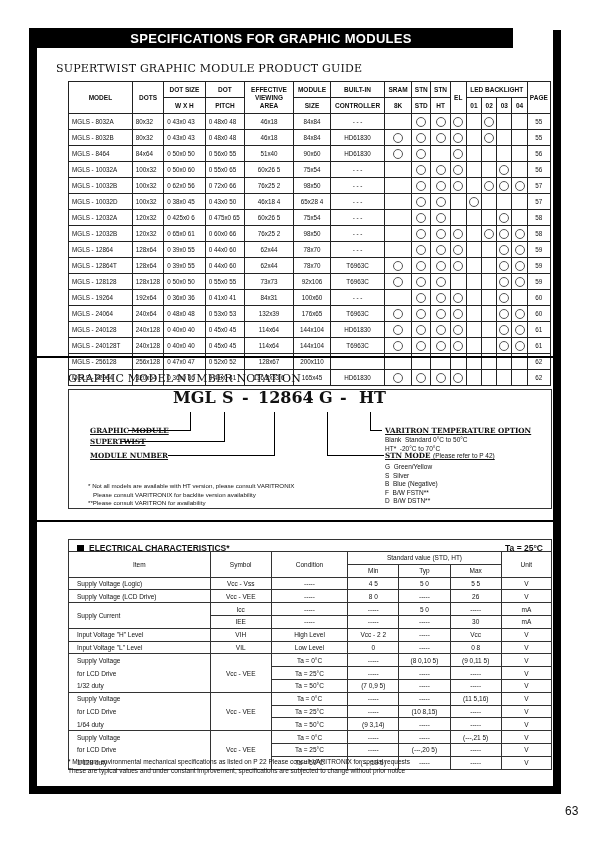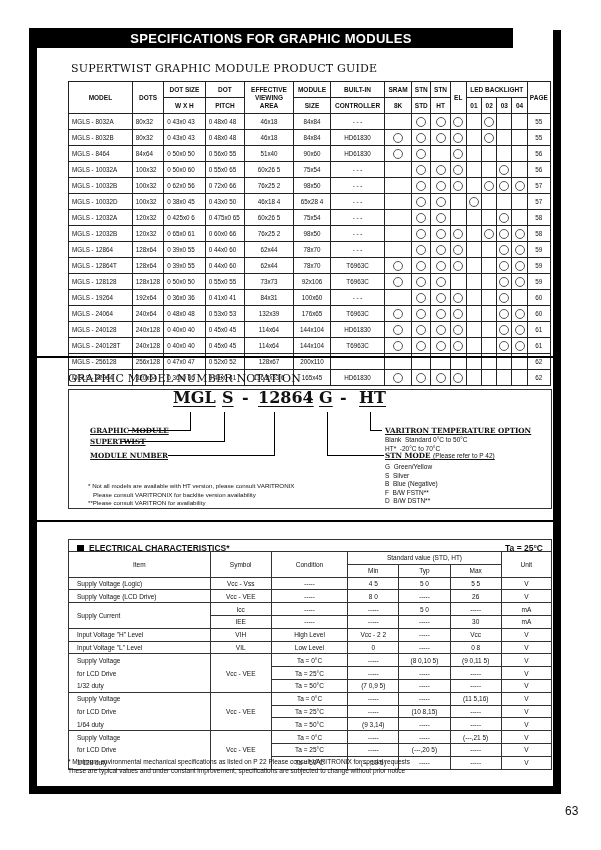--- a/index.html
+++ b/index.html
@@ -8,40 +8,40 @@
   .banner{position:absolute;left:29px;top:28px;width:484px;height:20px;background:#000;color:#fff;font-weight:bold;font-size:13px;text-align:center;line-height:21px;letter-spacing:0.3px;}
   .sec-title{position:absolute;font-family:"DejaVu Serif","Liberation Serif",serif;font-size:11px;font-weight:normal;letter-spacing:0.2px;}
   table{border-collapse:collapse;}
   .guide{position:absolute;left:68px;top:81px;width:483px;font-size:6.3px;}
   .guide th,.guide td{border:1px solid #222;text-align:center;padding:0;height:15px;}
   .guide th{font-weight:bold;font-size:6.5px;line-height:8px;}
   .guide td.left{text-align:left;padding-left:3px;}
   .circ{display:inline-block;width:8px;height:8px;border:1px solid #555;border-radius:50%;vertical-align:middle;}
   .divider{position:absolute;left:37px;width:524px;height:2px;background:#000;}
   .notation{position:absolute;left:68px;top:389px;width:482px;height:118px;border:1px solid #333;}
-  .code{position:absolute;top:388px;font-family:"DejaVu Serif","Liberation Serif",serif;font-weight:bold;font-size:16px;text-decoration:underline;text-underline-offset:3px;text-align:right;}
+  .code{position:absolute;top:388px;font-family:"DejaVu Serif","Liberation Serif",serif;font-weight:bold;font-size:16px;text-underline-offset:3px;text-align:right;}
   .code-sep{position:absolute;top:388px;font-family:"DejaVu Serif","Liberation Serif",serif;font-weight:bold;font-size:16px;}
   .lbl{position:absolute;font-family:"DejaVu Serif","Liberation Serif",serif;font-size:7.2px;font-weight:bold;text-decoration:underline;}
   .line{position:absolute;background:#000;}
   .small{position:absolute;font-size:6.5px;line-height:8.5px;}
   .elec-box{position:absolute;left:68px;top:539px;width:482px;height:18px;border:1px solid #333;border-bottom:0;}
   .elec{position:absolute;left:68px;top:551px;width:484px;font-size:6.5px;}
   .elec th,.elec td{border:1px solid #333;text-align:center;padding:0;height:11.8px;font-weight:normal;}
   .elec td.item{text-align:left;padding-left:8px;border-top:0;border-bottom:0;}
   .elec td.item.top{border-top:1px solid #333;}
   .elec td.item.bot{border-bottom:1px solid #333;}
   .pagenum{position:absolute;left:565px;top:804px;font-size:12px;}
 </style>
 </head>
 <body>
 
 <div class="frame"></div>
 <div class="banner">SPECIFICATIONS FOR GRAPHIC MODULES</div>
 
-<div class="sec-title" style="left:71px;top:62px;">SUPERTWIST GRAPHIC MODULE PRODUCT GUIDE</div>
+<div class="sec-title" style="left:56px;top:62px;">SUPERTWIST GRAPHIC MODULE PRODUCT GUIDE</div>
 
 <table class="guide">
   <thead>
     <tr>
       <th rowspan="2" style="width:62px">MODEL</th>
       <th rowspan="2" style="width:30px">DOTS</th>
       <th style="width:40px">DOT SIZE</th>
       <th style="width:38px">DOT</th>
       <th rowspan="2" style="width:47px">EFFECTIVE VIEWING AREA</th>
       <th style="width:36px">MODULE</th>

